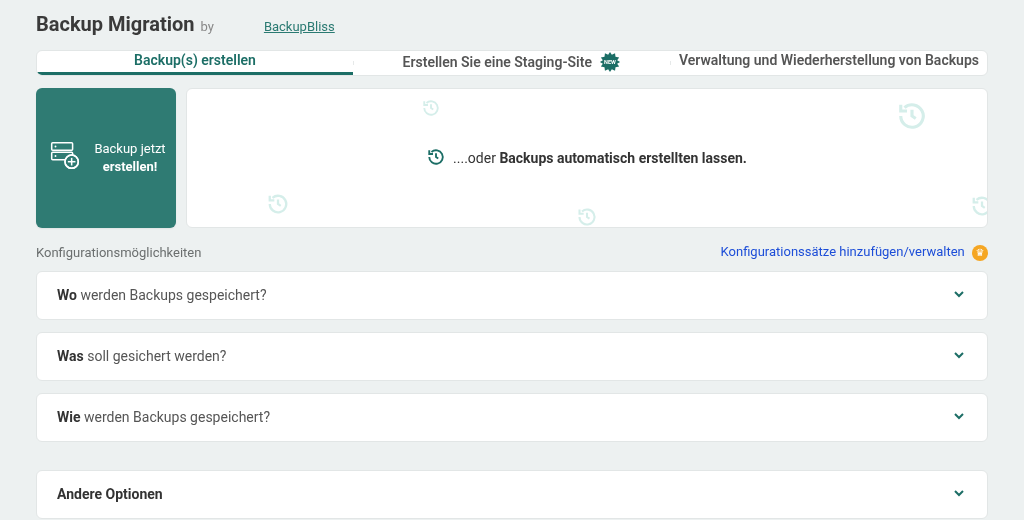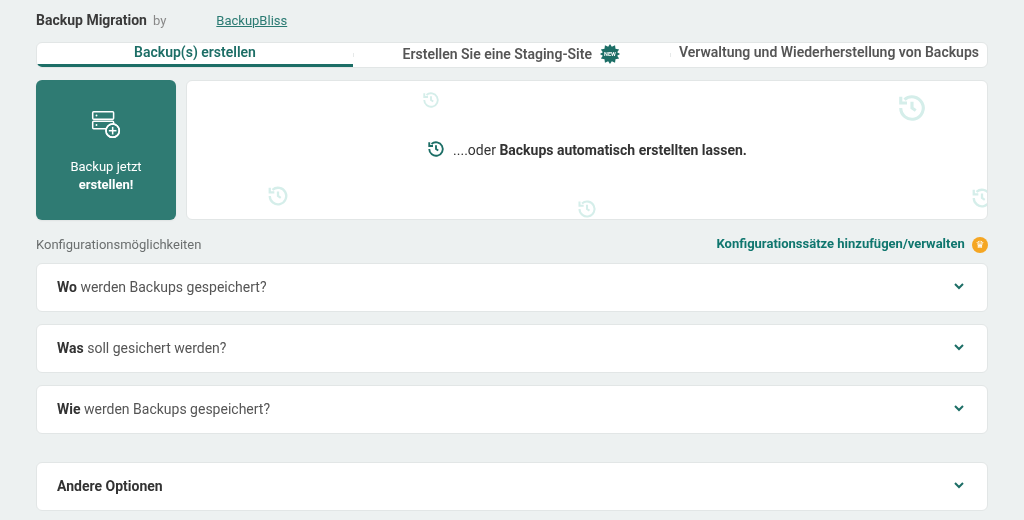--- a/index.html
+++ b/index.html
@@ -14,21 +14,21 @@
   .page {
     padding: 12px 36px 0 36px;
   }
   .header {
     display: flex;
     align-items: baseline;
     gap: 6px;
     margin-bottom: 14px;
   }
   .header h1 {
-    font-size: 14px;
+    font-size: 20px;
     font-weight: 700;
     color: #3a3a3a;
   }
   .header .by {
     font-size: 13px;
     color: #888;
   }
   .header a {
     font-size: 13px;
     color: #2a7a72;
@@ -75,21 +75,21 @@
     gap: 10px;
     margin-top: 12px;
   }
   .card-create {
     width: 140px;
     height: 140px;
     background: #2f7b73;
     border-radius: 6px;
     color: #fff;
     display: flex;
-    flex-direction: column;
+    flex-direction: row;
     align-items: center;
     justify-content: center;
     gap: 10px;
     text-align: center;
     padding: 10px;
     cursor: pointer;
     box-shadow: 0 1px 2px rgba(0,0,0,0.06);
   }
   .card-create .txt {
     font-size: 13px;
@@ -123,23 +123,23 @@
   .conf-row {
     display: flex;
     justify-content: space-between;
     align-items: center;
     margin: 16px 0 10px 0;
     font-size: 13px;
     text-align: right;
   }
   .conf-row .left { color: #6b6f6f; }
   .conf-row .right a {
-    color: #0f766e;
+    color: #1d4ed8;
     text-decoration: none;
-    font-weight: 700;
+    font-weight: 400;
   }
   .crown {
     display: inline-flex;
     width: 16px; height: 16px;
     background: #f5a623;
     border-radius: 50%;
     align-items: center;
     justify-content: center;
     color: #fff;
     font-size: 10px;

